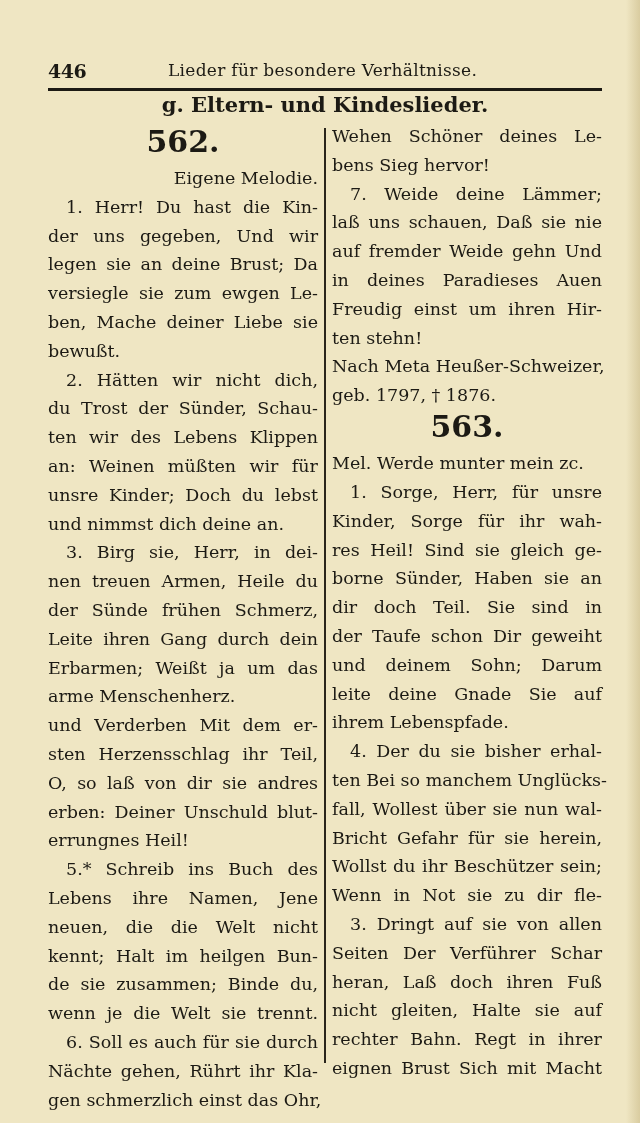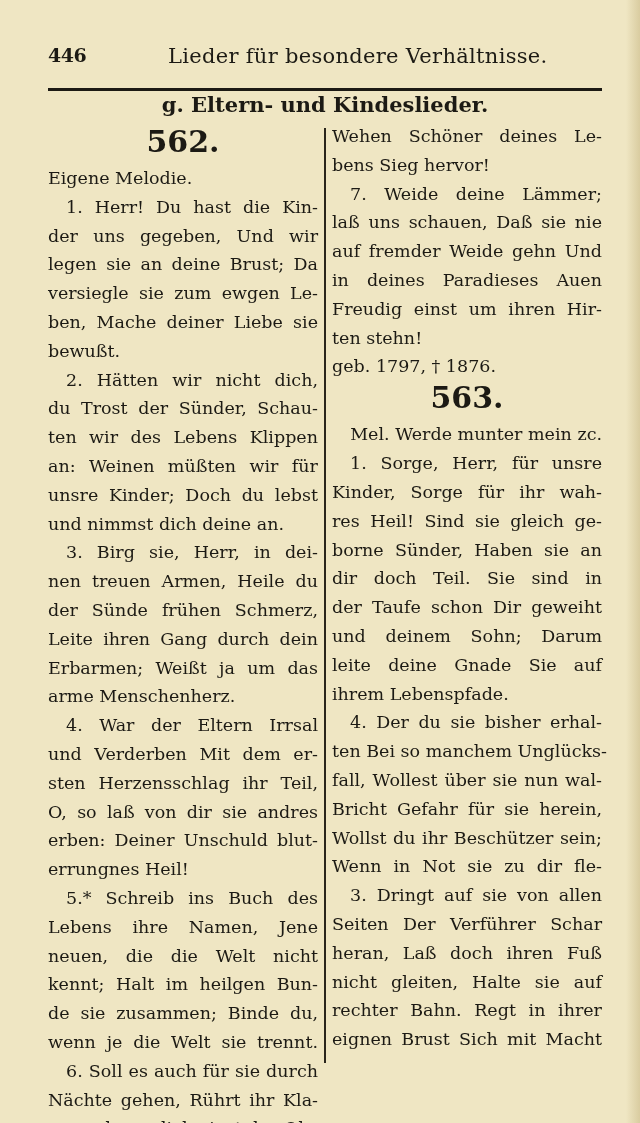--- a/index.html
+++ b/index.html
@@ -8,29 +8,29 @@
       background: #efe6c3;
       position: relative;
       font-family: "DejaVu Serif", serif;
       color: #1c1a14;
     }
     .page-edge {
       position: absolute; top: 0; right: 0; width: 14px; height: 1123px;
       background: linear-gradient(to right, #efe6c3, #d9cca0);
     }
     .running-head {
-      position: absolute; top: 44px; left: 48px; width: 554px; height: 26px;
+      position: absolute; top: 60px; left: 48px; width: 554px; height: 26px;
     }
     .page-number {
       position: absolute; left: 0; top: 0;
       font-size: 19px; font-weight: bold; letter-spacing: -0.5px;
     }
     .running-title {
       position: absolute; left: 120px; top: 0;
-      font-size: 21px; letter-spacing: 0.3px;
+      font-size: 17px; letter-spacing: 0.3px;
     }
     .head-rule {
       position: absolute; top: 88px; left: 48px; width: 554px; height: 3px;
       background: #1c1a14;
     }
     .section-title {
       position: absolute; top: 92px; left: 48px; width: 554px;
       text-align: center; font-size: 21px; font-weight: bold;
     }
     .column-divider {
@@ -49,23 +49,23 @@
       height: 28.8px;
     }
     .line.last { text-align-last: left; }
     .line.indent { padding-left: 18px; }
     .hymn-number {
       display: block; text-align: center;
       font-size: 30px; font-weight: bold; height: 40px; line-height: 40px;
       margin-bottom: 2px;
     }
     .melody {
-      display: block; text-align: left; height: 28.8px;
+      display: block; text-align: right; height: 28.8px;
     }
-    .melody-left { text-align: right; }
+    .melody-left { text-align: left; }
     .attribution { display: block; white-space: nowrap; height: 28.8px; }
     .attribution-sub { display: block; text-align: left; height: 26px; padding-right: 16px; }
   </style>
 </head>
 <body>
 
 <div class="page-edge"></div>
 
 <div class="running-head">
   <span class="page-number">446</span>
@@ -92,21 +92,20 @@
     <span class="line">ten wir des Lebens Klippen</span>
     <span class="line">an: Weinen müßten wir für</span>
     <span class="line">unsre Kinder; Doch du lebst</span>
     <span class="line last">und nimmst dich deine an.</span>
     <span class="line indent">3. Birg sie, Herr, in dei-</span>
     <span class="line">nen treuen Armen, Heile du</span>
     <span class="line">der Sünde frühen Schmerz,</span>
     <span class="line">Leite ihren Gang durch dein</span>
     <span class="line">Erbarmen; Weißt ja um das</span>
     <span class="line last">arme Menschenherz.</span>
-    <span class="line indent">4. War der Eltern Irrsal</span>
     <span class="line">und Verderben Mit dem er-</span>
     <span class="line">sten Herzensschlag ihr Teil,</span>
     <span class="line">O, so laß von dir sie andres</span>
     <span class="line">erben: Deiner Unschuld blut-</span>
     <span class="line last">errungnes Heil!</span>
     <span class="line indent">5.* Schreib ins Buch des</span>
     <span class="line">Lebens ihre Namen, Jene</span>
     <span class="line">neuen, die die Welt nicht</span>
     <span class="line">kennt; Halt im heilgen Bun-</span>
     <span class="line">de sie zusammen; Binde du,</span>
@@ -122,20 +121,21 @@
   <div>
     <span class="line">Wehen Schöner deines Le-</span>
     <span class="line last">bens Sieg hervor!</span>
     <span class="line indent">7. Weide deine Lämmer;</span>
     <span class="line">laß uns schauen, Daß sie nie</span>
     <span class="line">auf fremder Weide gehn Und</span>
     <span class="line">in deines Paradieses Auen</span>
     <span class="line">Freudig einst um ihren Hir-</span>
     <span class="line last">ten stehn!</span>
   </div>
+  <span class="attribution">Nach Meta Heußer-Schweizer,</span>
   <span class="attribution-sub">geb. 1797, † 1876.</span>
   <span class="hymn-number">563.</span>
   <span class="melody melody-left">Mel. Werde munter mein zc.</span>
   <div>
     <span class="line indent">1. Sorge, Herr, für unsre</span>
     <span class="line">Kinder, Sorge für ihr wah-</span>
     <span class="line">res Heil! Sind sie gleich ge-</span>
     <span class="line">borne Sünder, Haben sie an</span>
     <span class="line">dir doch Teil. Sie sind in</span>
     <span class="line">der Taufe schon Dir geweiht</span>

